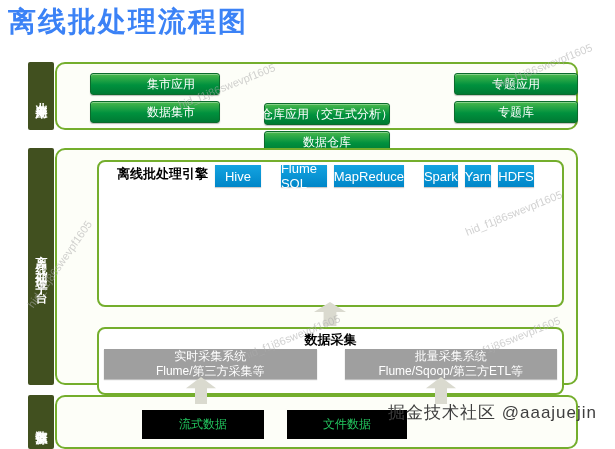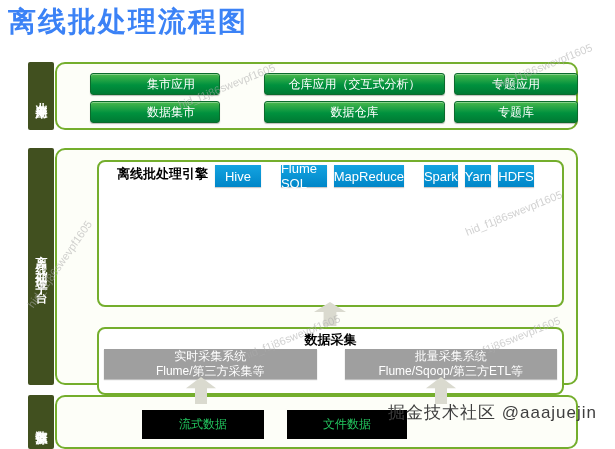--- a/index.html
+++ b/index.html
@@ -25,21 +25,21 @@
 
   .band-content { position: absolute; left: 27px; top: 0; right: 0; bottom: 0;
     border: 2px solid #74ae2d; border-radius: 10px; background: #fdfef8; }
 
   
   .gbtn { position: absolute; height: 22px; border: 1px solid #0c6b2c; border-radius: 3px;
     background: linear-gradient(#4ab94c, #00913e 55%, #007a33);
     box-shadow: inset 0 1px 0 rgba(255,255,255,.35), 0 1px 1px rgba(0,0,0,.25);
     color: #fff; font-size: 12px; display: flex; align-items: center; justify-content: center; white-space: nowrap; }
   .c1 { left: 33px;  width: 130px; padding-left: 32px; }
-  .c2 { left: 207px; width: 181px; }
+  .c2 { left: 207px; width: 126px; margin-top: 30px; }
   .c3 { left: 397px; width: 124px; }
   .r1 { top: 9px; }
   .r2 { top: 37px; }
 
   
   .inner-box { position: absolute; border: 2px solid #74ae2d; border-radius: 8px; background: #fff; }
   .engine { left: 40px; top: 10px; width: 467px; height: 147px; padding: 3px 18px 0; display: flex; flex-direction: row; gap: 7px; }
   .inner-title { text-align: center; font-size: 13px; font-weight: bold; color: #000; height: 17px; line-height: 17px; }
   .bar-row { display: flex; gap: 20px; }
   .bluebar { flex: 1; height: 22px; background: linear-gradient(#14a4e1, #0086c8); color: #fff; font-size: 13px;

